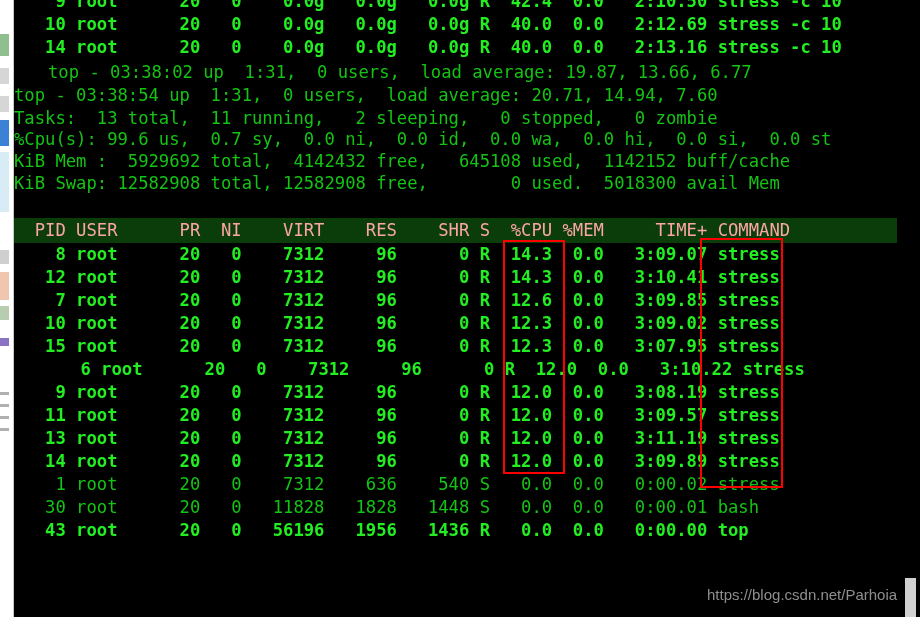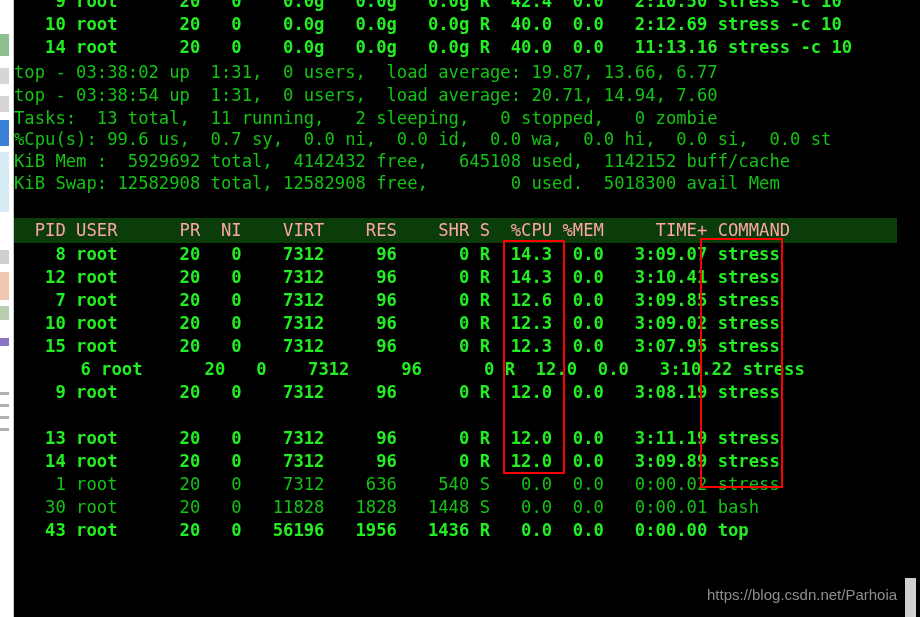--- a/index.html
+++ b/index.html
@@ -117,40 +117,41 @@
     <div class="chip" style="top:392px;height:3px;background:#b0b0b0;"></div>
     <div class="chip" style="top:404px;height:3px;background:#b0b0b0;"></div>
     <div class="chip" style="top:416px;height:3px;background:#b0b0b0;"></div>
     <div class="chip" style="top:428px;height:3px;background:#b0b0b0;"></div>
   </div>
 
   <div class="term">
 
     <div class="line brite" style="top:-10px;">    9 root      20   0    0.0g   0.0g   0.0g R  42.4  0.0   2:10.50 stress -c 10</div>
     <div class="line brite" style="top:13px;">   10 root      20   0    0.0g   0.0g   0.0g R  40.0  0.0   2:12.69 stress -c 10</div>
-    <div class="line brite" style="top:36px;">   14 root      20   0    0.0g   0.0g   0.0g R  40.0  0.0   11:13.16 stress -c 10</div>
+    <div class="line brite" style="top:36px;">   14 root      20   0    0.0g   0.0g   0.0g R  40.0  0.0   2:13.16 stress -c 10</div>
 
-    <div class="line dim" style="top:61px;">top - 03:38:02 up  1:31,  0 users,  load average: 19.87, 13.66, 6.77</div>
+    <div class="line dim" style="top:61px;padding-left:34px;">top - 03:38:02 up  1:31,  0 users,  load average: 19.87, 13.66, 6.77</div>
     <div class="line dim" style="top:84px;">top - 03:38:54 up  1:31,  0 users,  load average: 20.71, 14.94, 7.60</div>
     <div class="line dim" style="top:107px;">Tasks:  13 total,  11 running,   2 sleeping,   0 stopped,   0 zombie</div>
     <div class="line dim" style="top:128px;">%Cpu(s): 99.6 us,  0.7 sy,  0.0 ni,  0.0 id,  0.0 wa,  0.0 hi,  0.0 si,  0.0 st</div>
     <div class="line dim" style="top:150px;">KiB Mem :  5929692 total,  4142432 free,   645108 used,  1142152 buff/cache</div>
     <div class="line dim" style="top:172px;">KiB Swap: 12582908 total, 12582908 free,        0 used.  5018300 avail Mem</div>
 
     <div class="colhead" style="top:218px;">
       <div class="txt">  PID USER      PR  NI    VIRT    RES    SHR S  %CPU %MEM     TIME+ COMMAND</div>
     </div>
 
     <div class="line brite" style="top:243px;">    8 root      20   0    7312     96      0 R  14.3  0.0   3:09.07 stress</div>
     <div class="line brite" style="top:266px;">   12 root      20   0    7312     96      0 R  14.3  0.0   3:10.41 stress</div>
     <div class="line brite" style="top:289px;">    7 root      20   0    7312     96      0 R  12.6  0.0   3:09.85 stress</div>
     <div class="line brite" style="top:312px;">   10 root      20   0    7312     96      0 R  12.3  0.0   3:09.02 stress</div>
     <div class="line brite" style="top:335px;">   15 root      20   0    7312     96      0 R  12.3  0.0   3:07.95 stress</div>
     <div class="line brite" style="top:358px;padding-left:25px;">    6 root      20   0    7312     96      0 R  12.0  0.0   3:10.22 stress</div>
     <div class="line brite" style="top:381px;">    9 root      20   0    7312     96      0 R  12.0  0.0   3:08.19 stress</div>
+    <div class="line brite" style="top:404px;">   11 root      20   0    7312     96      0 R  12.0  0.0   3:09.57 stress</div>
     <div class="line brite" style="top:427px;">   13 root      20   0    7312     96      0 R  12.0  0.0   3:11.19 stress</div>
     <div class="line brite" style="top:450px;">   14 root      20   0    7312     96      0 R  12.0  0.0   3:09.89 stress</div>
     <div class="line dim" style="top:473px;">    1 root      20   0    7312    636    540 S   0.0  0.0   0:00.02 stress</div>
     <div class="line dim" style="top:496px;">   30 root      20   0   11828   1828   1448 S   0.0  0.0   0:00.01 bash</div>
     <div class="line brite" style="top:519px;">   43 root      20   0   56196   1956   1436 R   0.0  0.0   0:00.00 top</div>
 
   </div>
 
   <div class="redbox" style="left:503px; top:240px; width:62px; height:234px;"></div>
   <div class="redbox" style="left:700px; top:238px; width:83px; height:250px;"></div>

